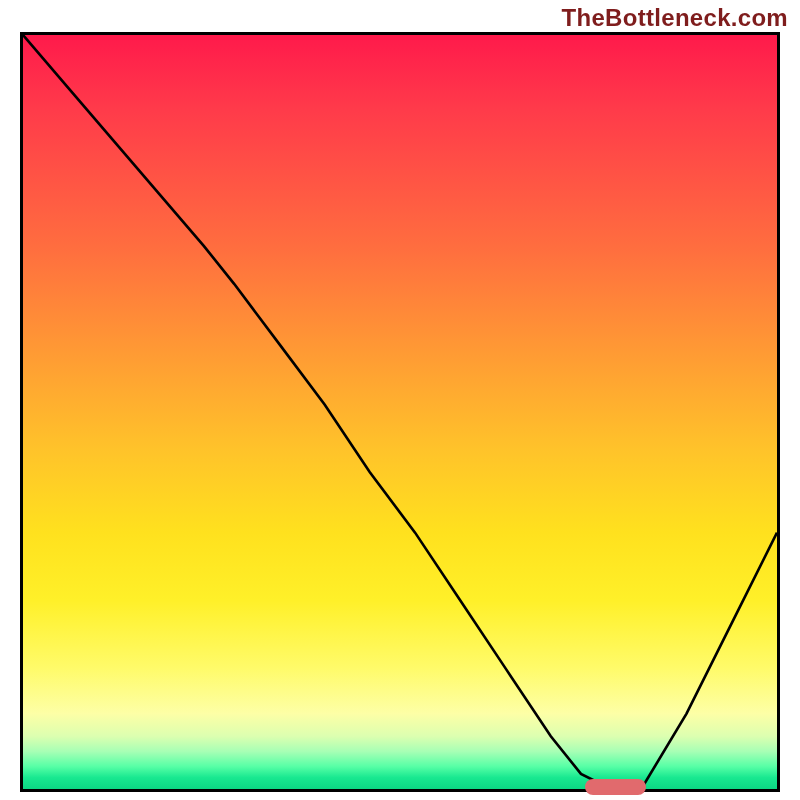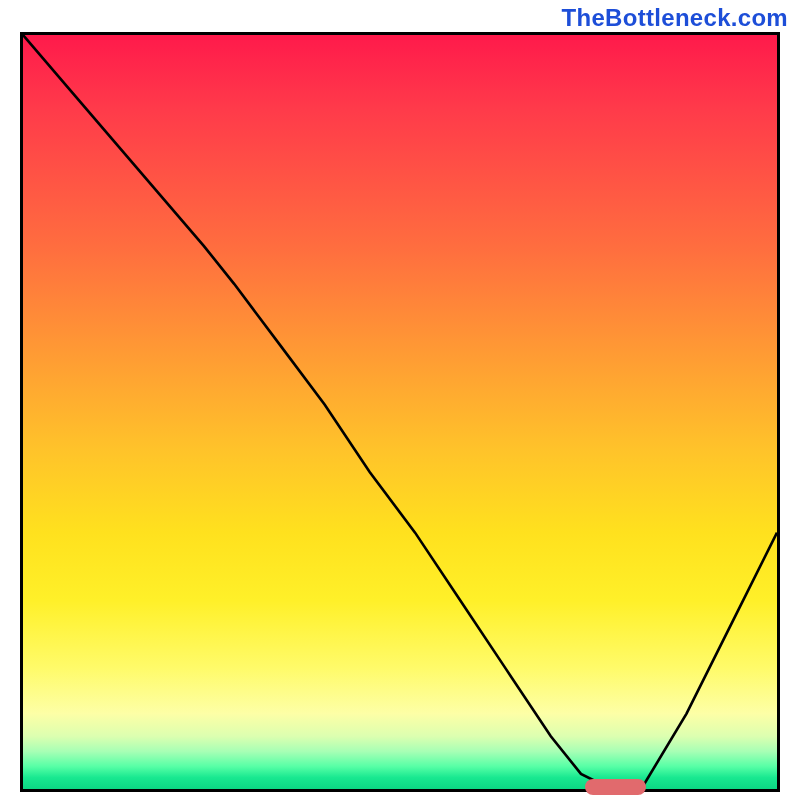--- a/index.html
+++ b/index.html
@@ -9,21 +9,21 @@
     background: #ffffff;
     font-family: Arial, Helvetica, sans-serif;
     position: relative;
   }
   .watermark {
     position: absolute;
     top: 4px;
     right: 12px;
     font-size: 24px;
     font-weight: bold;
-    color: #1d4ed8;
+    color: #7f1d1d;
     letter-spacing: 0.3px;
   }
   .plot-frame {
     position: absolute;
     left: 20px;
     top: 32px;
     width: 760px;
     height: 760px;
     border: 3px solid #000;
     background: linear-gradient(

